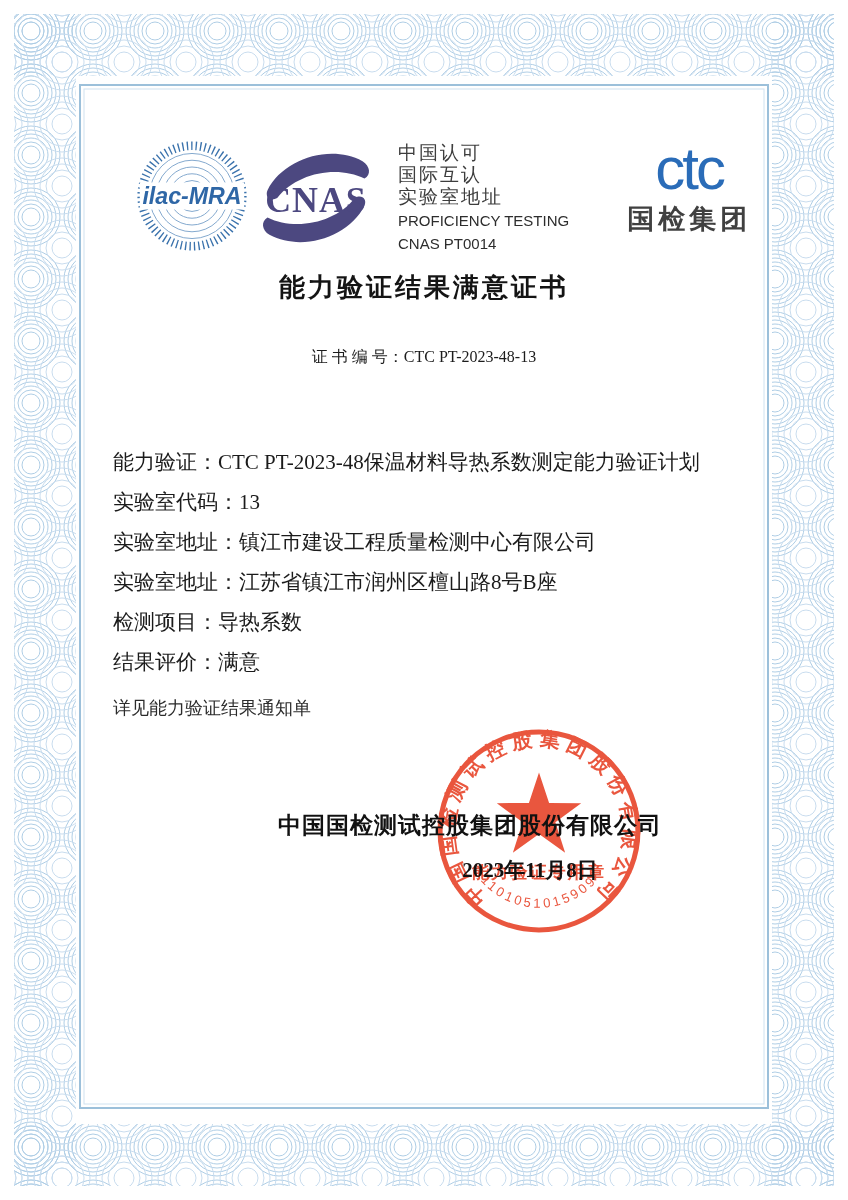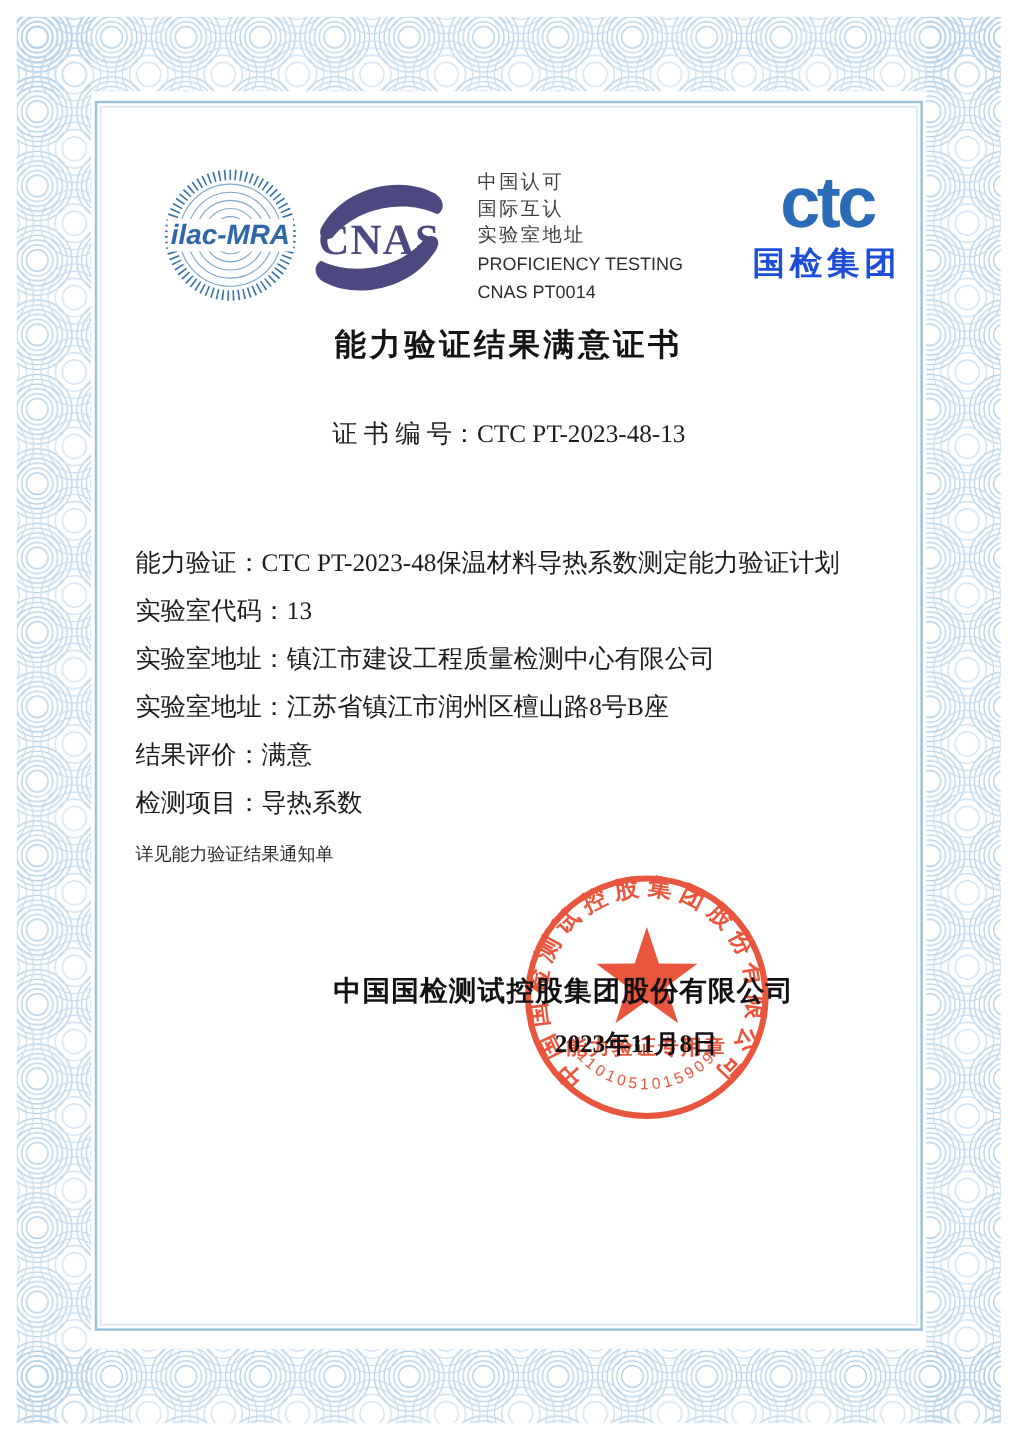--- a/index.html
+++ b/index.html
@@ -6,36 +6,36 @@
   .page{position:relative;width:848px;height:1200px;background:#ffffff;overflow:hidden;
         font-family:"Liberation Serif","DejaVu Serif",serif;color:#1d1d1d;}
   .border-svg{position:absolute;left:0;top:0;width:848px;height:1200px;}
   .content{position:absolute;left:80px;top:86px;width:688px;height:1022px;}
 
   
   .logo-row{display:flex;align-items:flex-start;margin:52px 0 0 54px;}
   .ilac-logo{width:116px;height:116px;flex:0 0 auto;}
   .cnas-logo{width:128px;height:112px;flex:0 0 auto;margin-left:2px;margin-top:4px;}
   .accred{margin-left:18px;margin-top:4px;font-family:"Liberation Sans","DejaVu Sans",sans-serif;}
-  .accred .cn{font-size:16px;line-height:22px;color:#3d3d3d;letter-spacing:2px;}
+  .accred .cn{font-size:19px;line-height:22px;color:#3d3d3d;letter-spacing:2px;}
   .accred .en{font-size:15px;line-height:21px;font-weight:normal;color:#2d2d2d;margin-top:2px;}
   .ctc-block{margin-left:58px;margin-top:2px;text-align:center;
              font-family:"Liberation Sans","DejaVu Sans",sans-serif;}
-  .ctc-word{font-size:60px;line-height:58px;font-weight:700;color:#2a6cb8;letter-spacing:-3px;}
-  .ctc-group{font-size:27px;font-weight:700;color:#1d4ed8;letter-spacing:4px;margin-top:3px;}
+  .ctc-word{font-size:60px;line-height:58px;font-weight:400;color:#2a6cb8;letter-spacing:-3px;}
+  .ctc-group{font-size:27px;font-weight:700;color:#404040;letter-spacing:4px;margin-top:3px;}
 
   
   .title{margin-top:16px;text-align:center;font-size:26px;font-weight:700;
          letter-spacing:3px;color:#141414;}
-  .cert-no{margin-top:42px;text-align:center;font-size:21px;color:#1c1c1c;}
+  .cert-no{margin-top:42px;text-align:center;font-size:16px;color:#1c1c1c;}
 
   
   .fields{margin:74px 0 0 33px;}
   .field{font-size:21px;line-height:40px;color:#1b1b1b;white-space:nowrap;}
-  .note{margin:14px 0 0 33px;font-size:15px;color:#2b2b2b;}
+  .note{margin:14px 0 0 33px;font-size:18px;color:#2b2b2b;}
 
   
   .seal{position:absolute;left:352px;top:638px;width:214px;height:214px;
         mix-blend-mode:multiply;opacity:.93;z-index:1;}
   .company-line{position:absolute;top:724px;left:0;width:100%;text-align:center;
         transform:translateX(46px);font-size:23px;font-weight:700;letter-spacing:1px;
         color:#111;z-index:2;}
   .date-line{position:absolute;top:770px;left:0;width:100%;text-align:center;
         transform:translateX(106px);font-size:21px;font-weight:700;color:#111;z-index:2;}
 
@@ -125,22 +125,22 @@
 
     <div class="title">能力验证结果满意证书</div>
 
     <div class="cert-no"><span>证 书 编 号：</span><span>CTC PT-2023-48-13</span></div>
 
     <div class="fields">
       <div class="field"><span>能力验证：</span><span>CTC PT-2023-48保温材料导热系数测定能力验证计划</span></div>
       <div class="field"><span>实验室代码：</span><span>13</span></div>
       <div class="field"><span>实验室地址：</span><span>镇江市建设工程质量检测中心有限公司</span></div>
       <div class="field"><span>实验室地址：</span><span>江苏省镇江市润州区檀山路8号B座</span></div>
+      <div class="field"><span>检测项目：</span><span>导热系数</span></div>
       <div class="field"><span>结果评价：</span><span>满意</span></div>
-      <div class="field"><span>检测项目：</span><span>导热系数</span></div>
     </div>
 
     <div class="note">详见能力验证结果通知单</div>
 
     <svg class="seal" viewBox="0 0 212 212" xmlns="http://www.w3.org/2000/svg">
       <defs>
         <path id="sealTopArc" d="M 52 170 A 84 84 0 1 1 160 170" fill="none"></path>
         <path id="sealBottomArc" d="M 34.6 132 A 76 76 0 0 0 177.4 132" fill="none"></path>
       </defs>
       <circle cx="106" cy="106" r="98" fill="none" stroke="#e8492f" stroke-width="5"></circle>

